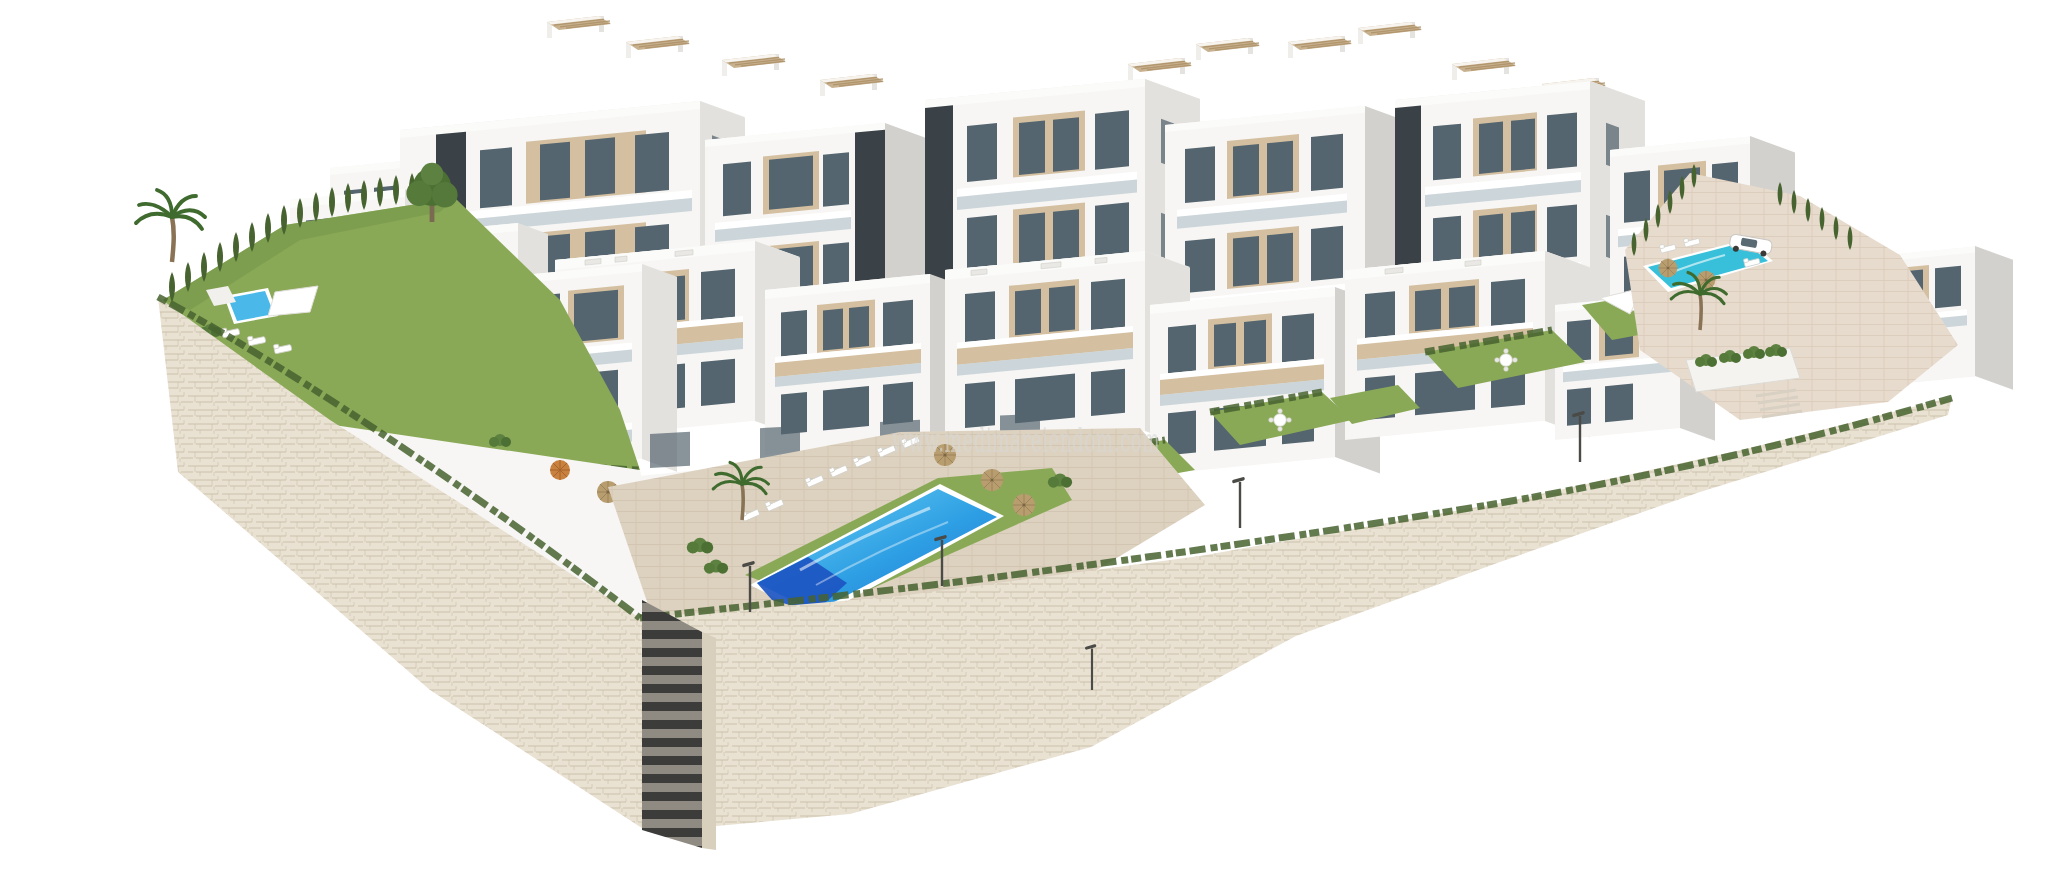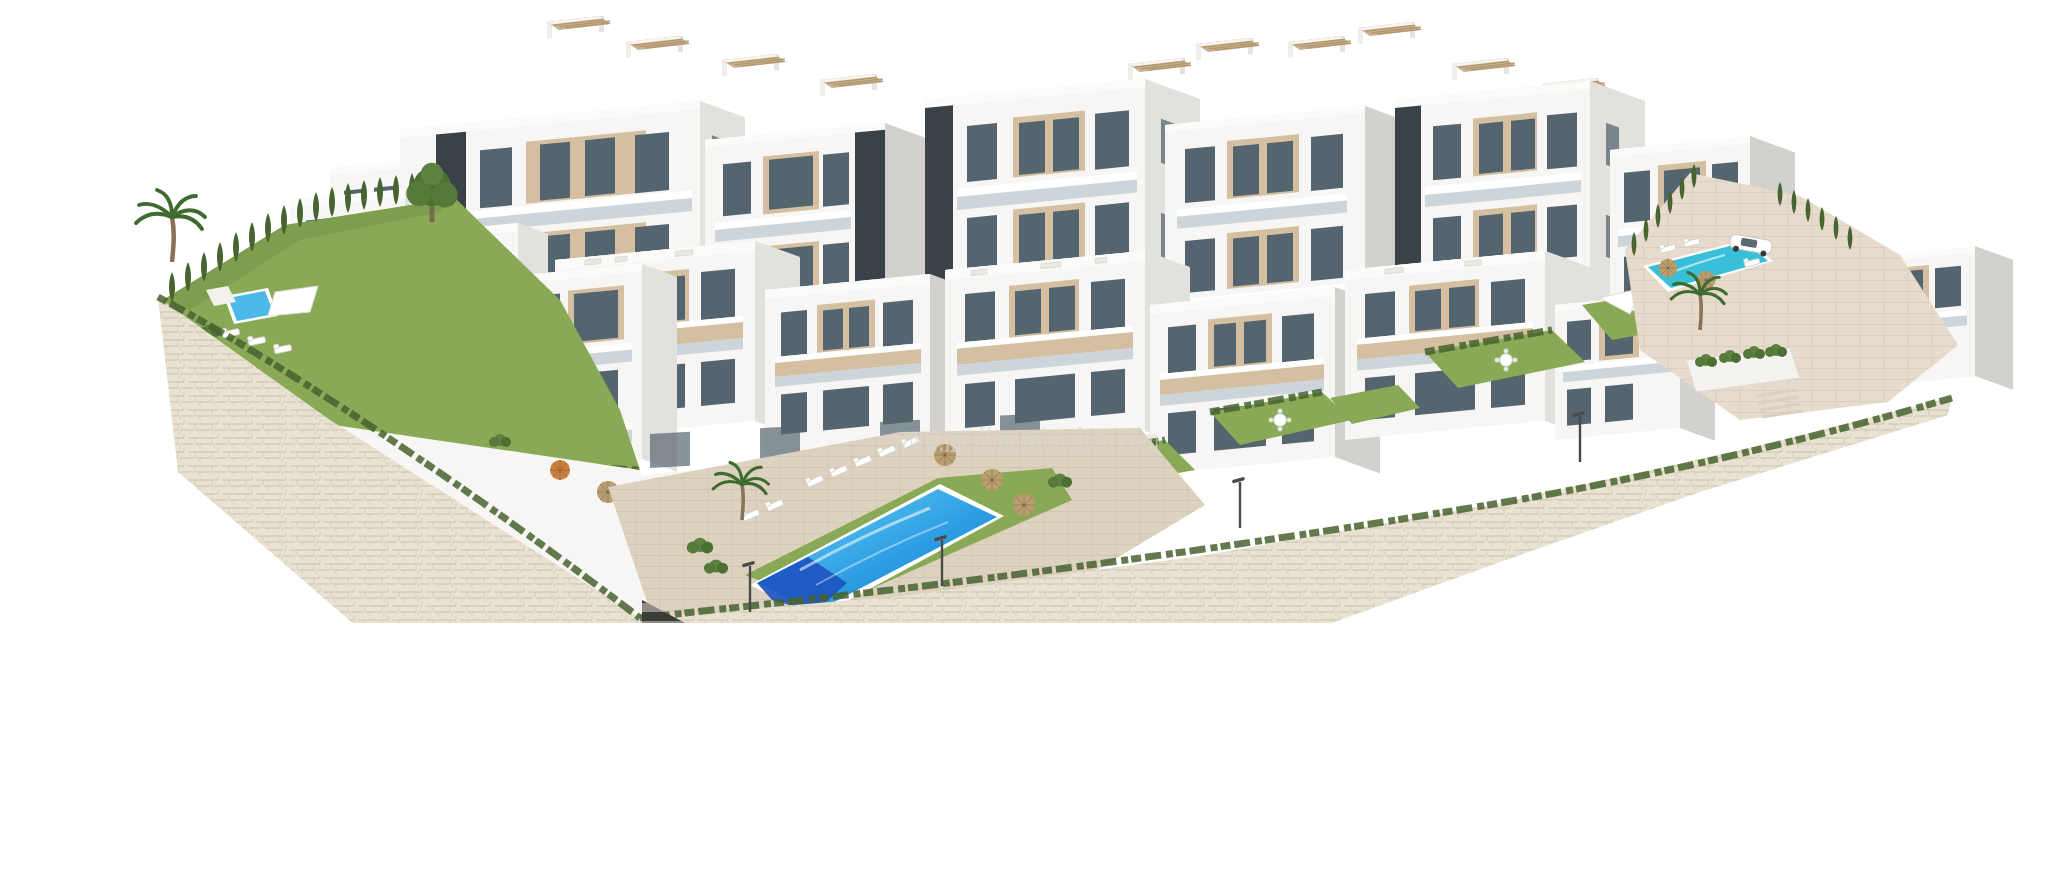--- a/index.html
+++ b/index.html
@@ -5,21 +5,21 @@
   :root{
     --background:#ffffff; --building-white:#f7f6f4; --building-shade:#e3e1dd;
     --building-dark-side:#d3d1cd; --accent-dark:#3b4247; --glass:#55656f;
     --glass-light:#a9bcc4; --panel-tan:#d4c0a0; --pergola-tan:#c8b18e;
     --lawn:#8aa957; --lawn-dark:#74974a; --hedge:#47632f;
     --pool-light:#4ab9e9; --pool-deep:#1d55c2; --pool-right:#38c0da;
     --stone:#e9e1d2; --stone-joint:#c8bca4; --paver:#ddd2c0; --paver-right:#e7dbce;
     --parasol-straw:#b89d6f; --parasol-orange:#c9813f; --watermark-color:#d8d8d6;
   }
   html,body{margin:0;padding:0;background:var(--background);}
-  .stage{width:2048px;height:623px;position:relative;background:var(--background);overflow:hidden;}
+  .stage{width:2048px;height:880px;position:relative;background:var(--background);overflow:hidden;}
   svg{display:block}
   .face{fill:var(--building-white)}
   .roofband{fill:#fbfbfa}
   .roofplane{fill:#f1f0ed}
   .side{fill:var(--building-shade)}
   .side2{fill:var(--building-dark-side)}
   .core{fill:var(--accent-dark)}
   .w{fill:var(--glass)}
   .tan{fill:var(--panel-tan)}
   .slab{fill:#ffffff}

